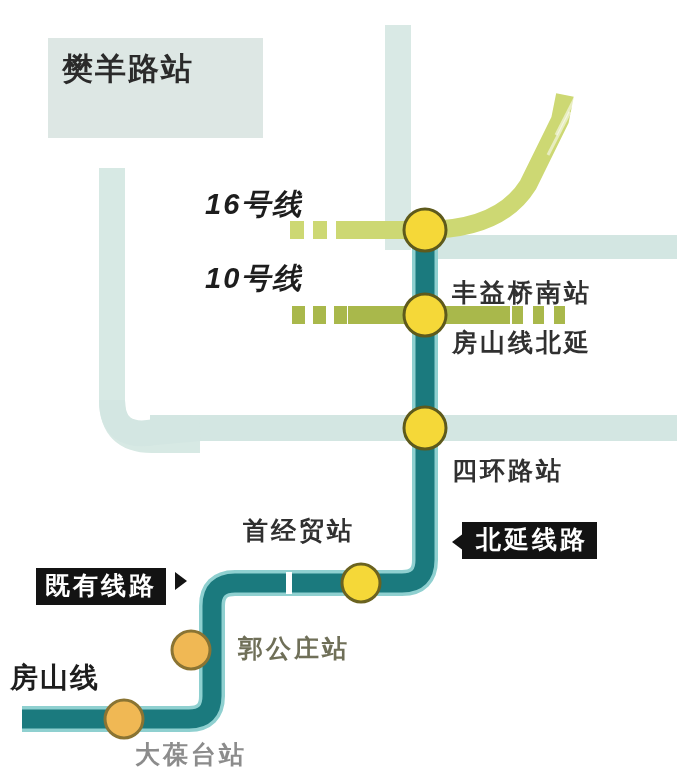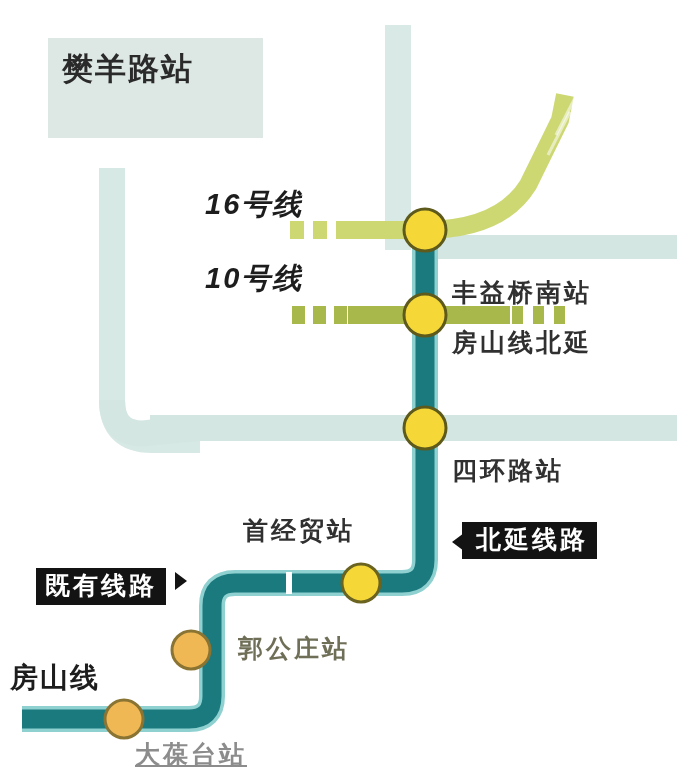--- a/index.html
+++ b/index.html
@@ -65,21 +65,21 @@
     font-size: 25px;
     color: #303030;
     font-weight: 600;
     letter-spacing: 3px;
   }
   #name-fengyiqiaonan { left: 452px; top: 236px; margin-top: 44px; }
   #name-shoujingmao   { left: 452px; top: 330px; }
   #name-sihuanlu      { left: 452px; top: 450px; margin-top: 8px; }
   #name-fanyanglu     { left: 243px; top: 518px; }
   #name-guogongzhuang { left: 225px; top: 636px; color:#6f6f58;margin-left:13px; }
-  #name-dabaotai      { left: 135px; top: 742px; color:#8c8c8c;text-decoration:underline; }
+  #name-dabaotai      { left: 135px; top: 742px; color:#8c8c8c; }
   
   #fangshan-name {
     left: 10px; top: 664px;
     font-size: 28px;
     font-weight: 700;
     color: #1d1d1d;
     letter-spacing: 2px;
   }
   
   .tag {

